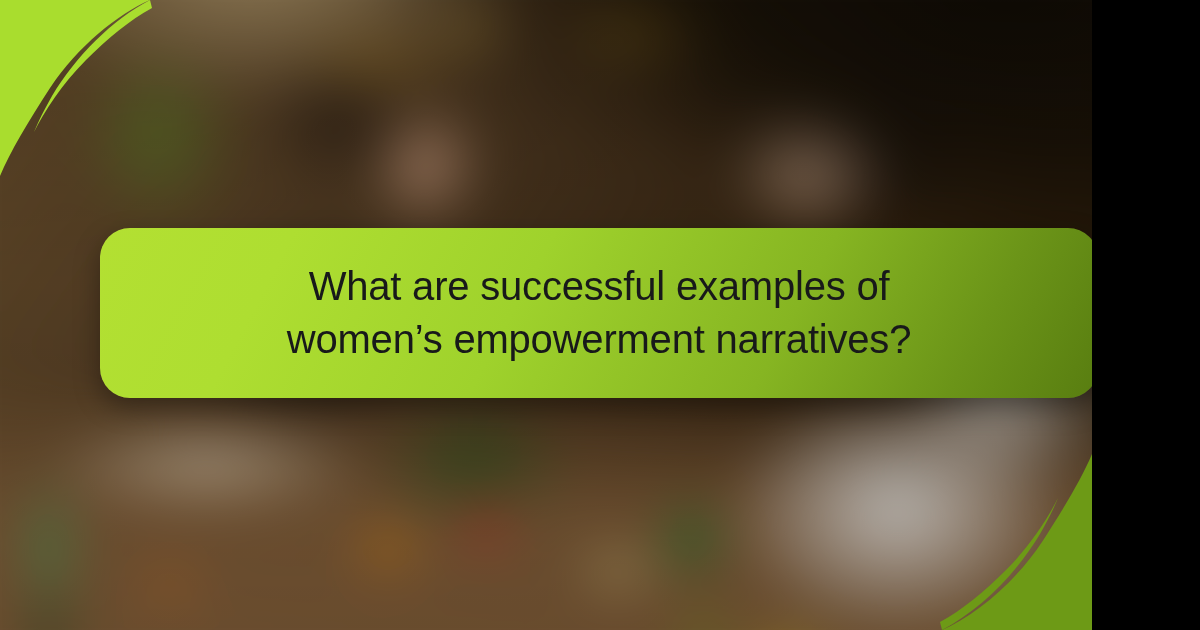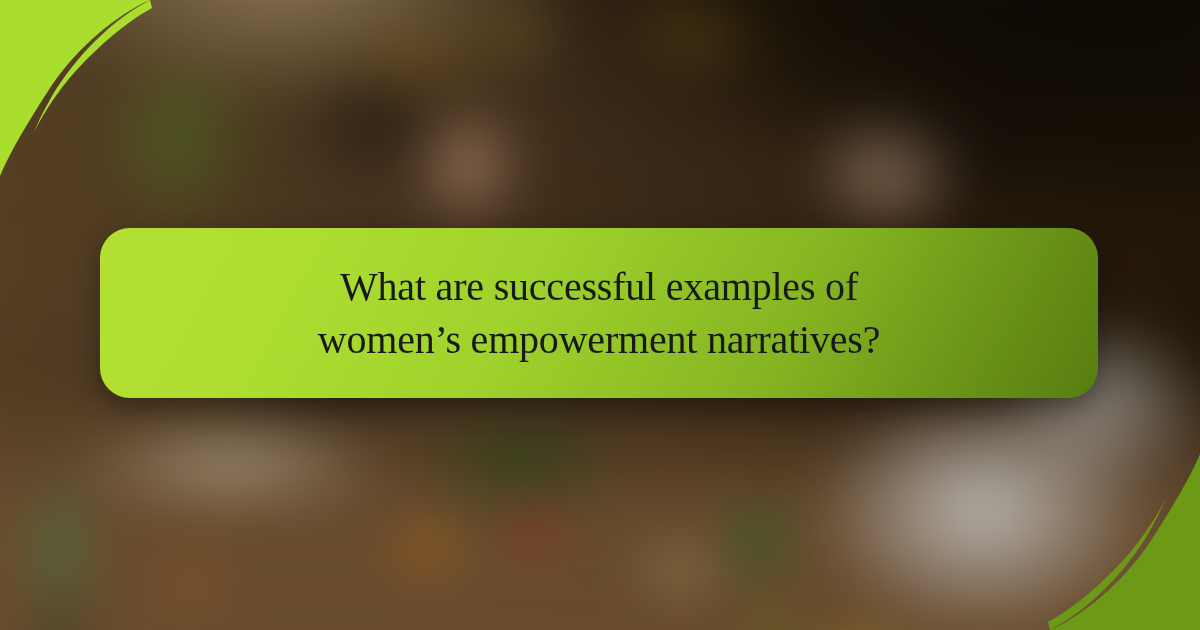--- a/index.html
+++ b/index.html
@@ -4,24 +4,24 @@
 <title>Question Card</title>
 <style>
   html, body {
     margin: 0;
     padding: 0;
     background: #000;
   }
 
   .stage {
     position: relative;
-    width: 1200px;
+    width: 1092px;
     height: 630px;
     overflow: hidden;
-    font-family: Liberation Serif, serif;
+    font-family: Liberation Sans, sans-serif;
     background: #7dd3fc;
   }
 
   
   .photo {
     position: absolute;
     inset: -60px;
     filter: blur(26px) saturate(1.05);
     background-color: #4a3620;
     background-image:

